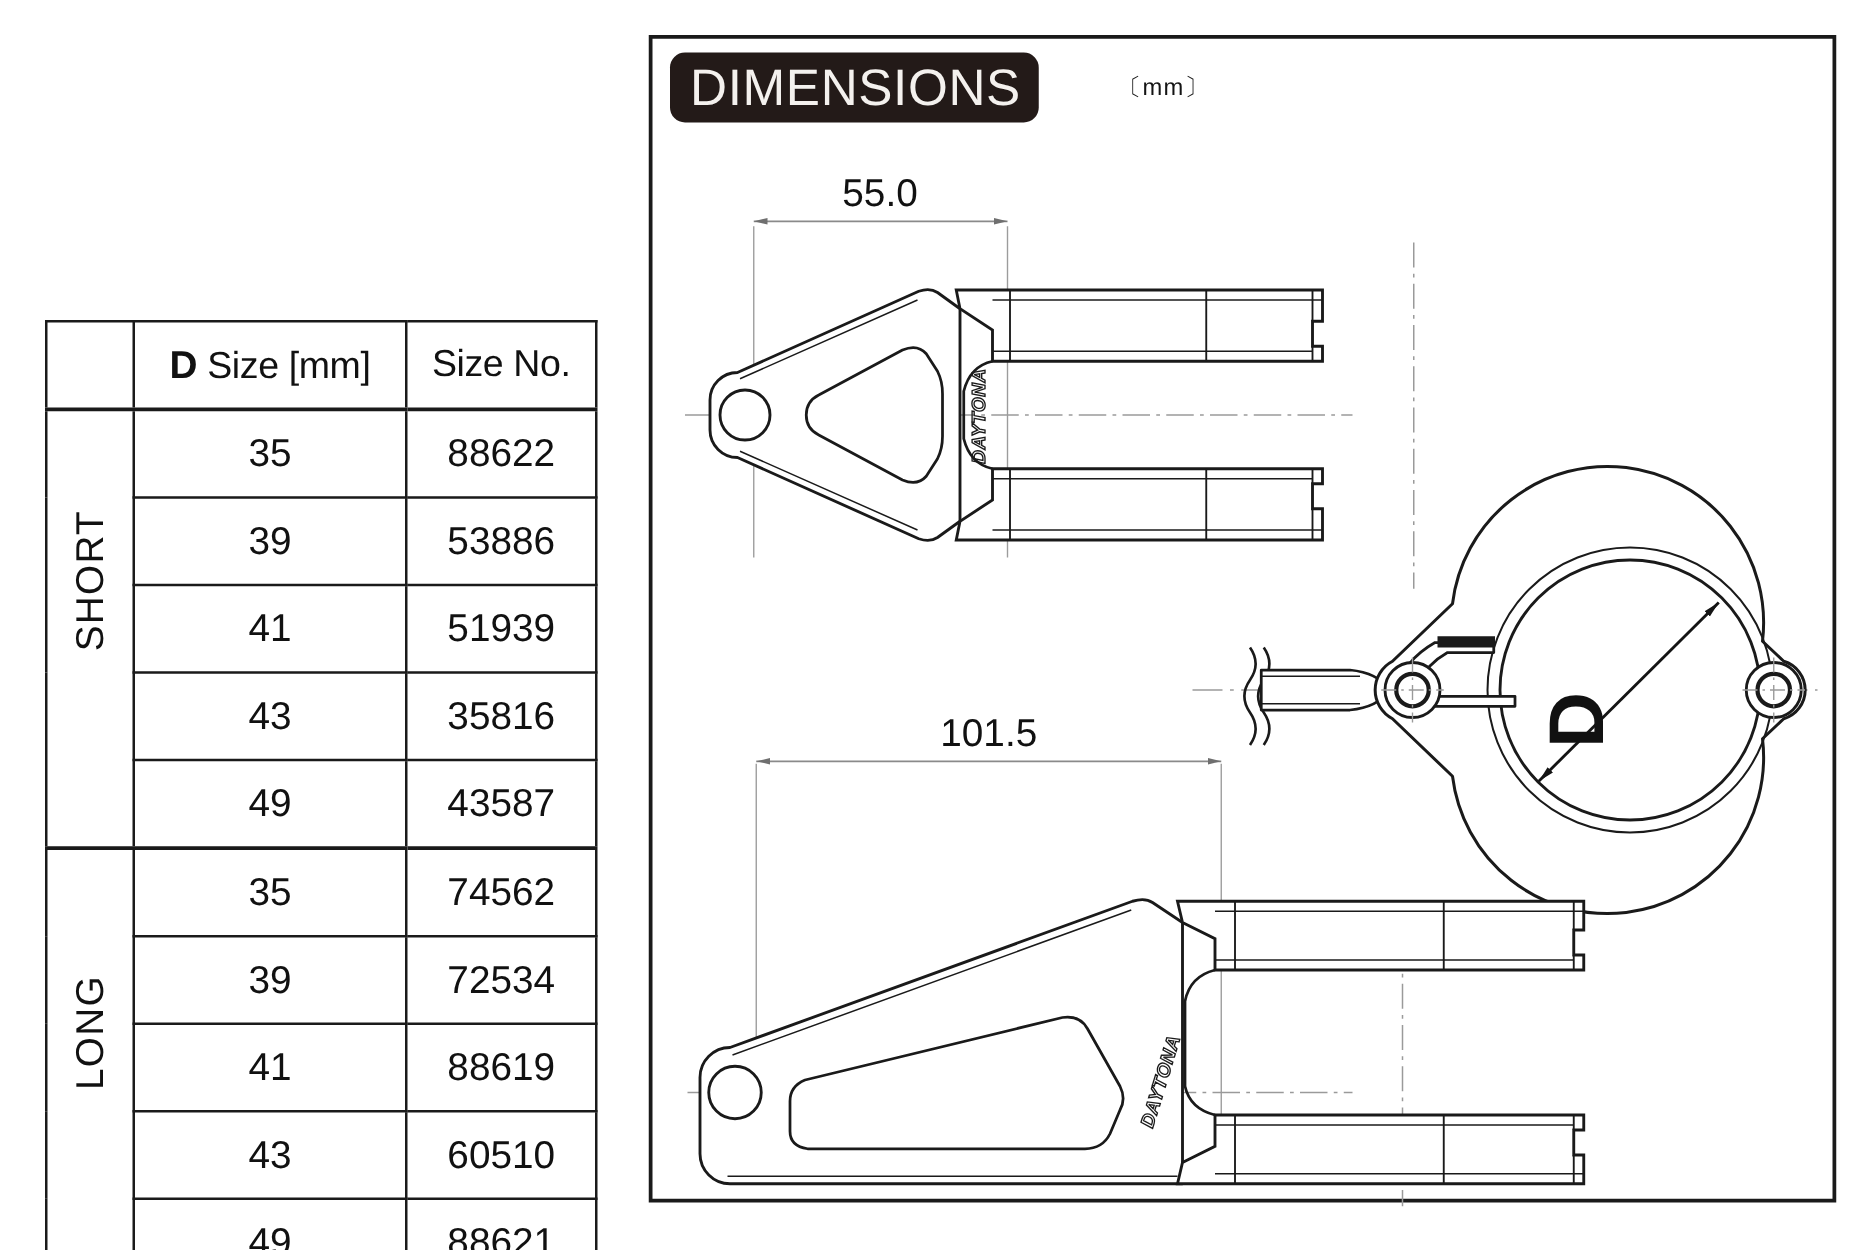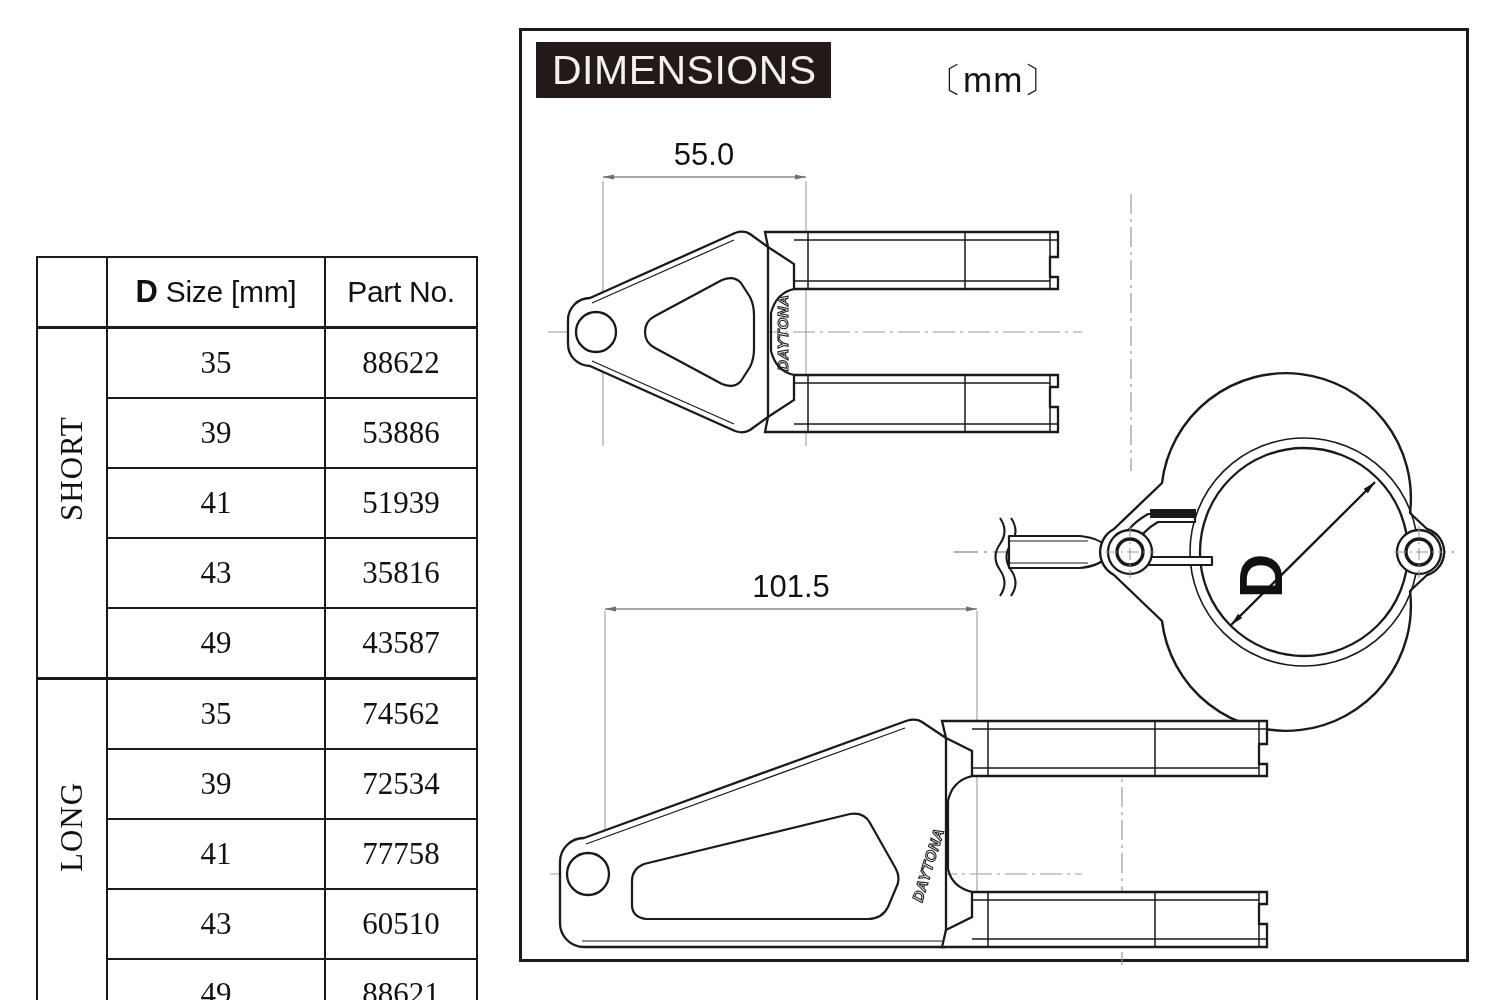--- a/index.html
+++ b/index.html
@@ -41,21 +41,20 @@
   }
   table.parts thead th {
     height: 47px;
     font-size: 30px;
     letter-spacing: -0.3px;
   }
   table.parts tbody td {
     height: 46px;
     font-size: 31px;
     letter-spacing: 0px;
-    font-family: Liberation Serif, serif;
   }
   .col-group { width: 70px; }
   .col-size  { width: 218px; }
   .col-part  { width: 152px; }
   th.hdr-blank { border-bottom-width: 2px; }
   .hdr-d {
     font-weight: bold;
     font-size: 31px;
   }
   .group-cell {
@@ -86,37 +85,37 @@
   }
   #dim-banner {
     position: absolute;
     left: 14px;
     top: 11px;
     height: 56px;
     background: #231a18;
     display: flex;
     align-items: center;
     padding: 0 14px 0 16px;
+    border-radius: 12px;
   }
   #dim-banner-text {
     color: #f4f1ee;
     font-size: 41px;
     line-height: 1;
     letter-spacing: 0.5px;
     white-space: nowrap;
   }
   #dim-unit {
     position: absolute;
     left: 372px;
     top: 26px;
-    font-size: 35px;
+    font-size: 19px;
     color: #141414;
     letter-spacing: 1px;
     white-space: nowrap;
-    margin-left: 33px;
   }
 
   svg { display: block; }
   .dimlabel {
     font-family: "Liberation Sans", sans-serif;
     font-size: 31px;
     fill: #111;
   }
   .dletter {
     font-family: "Liberation Sans", sans-serif;
@@ -146,21 +145,21 @@
         <col class="col-group">
           <col class="col-size">
           <col class="col-part">
       </colgroup>
       <thead>
         <tr>
           <th class="hdr-blank"></th>
           <th>
             <span class="hdr-d">D</span><span> Size [mm]</span>
           </th>
-          <th>Part No.</th>
+          <th>Size No.</th>
         </tr>
       </thead>
       <tbody>
 
         <tr class="grp-start">
           <td class="group-cell" rowspan="5">
             <span class="vtext">SHORT</span>
           </td>
           <td>35</td>
           <td>88622</td>
@@ -188,21 +187,21 @@
           </td>
           <td>35</td>
           <td>74562</td>
         </tr>
         <tr>
           <td>39</td>
           <td>72534</td>
         </tr>
         <tr>
           <td>41</td>
-          <td>77758</td>
+          <td>88619</td>
         </tr>
         <tr>
           <td>43</td>
           <td>60510</td>
         </tr>
         <tr>
           <td>49</td>
           <td>88621</td>
         </tr>
       </tbody>

